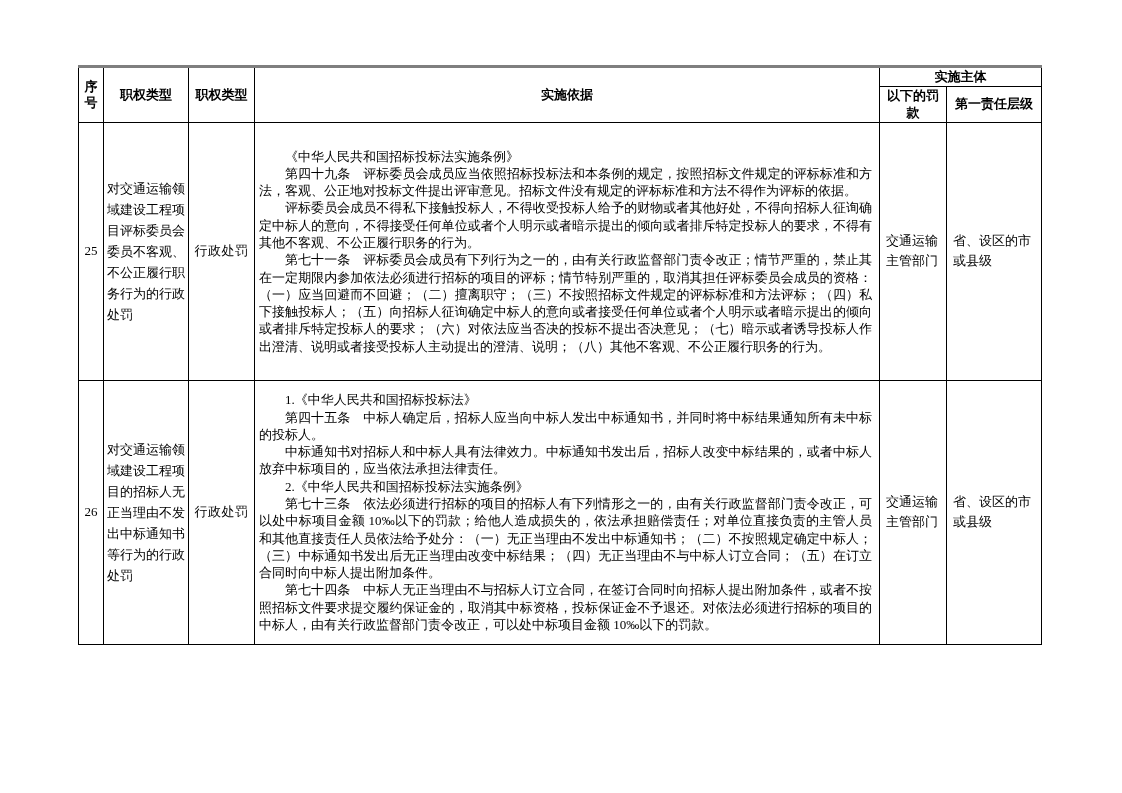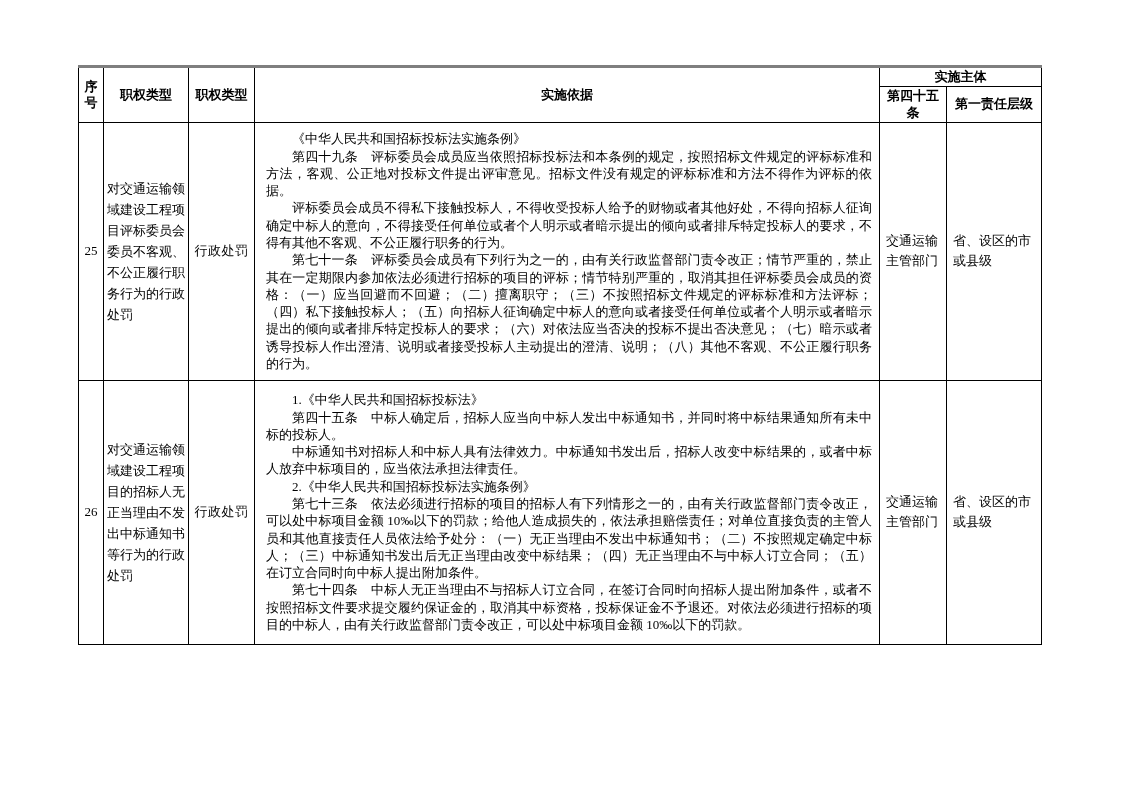--- a/index.html
+++ b/index.html
@@ -53,21 +53,21 @@
     word-break: break-all;
   }
   td.c-type {
     font-size: 13px;
     text-align: center;
     padding: 1px;
     letter-spacing: 0.5px;
   }
   td.c-basis {
     font-size: 13px;
-    padding: 4px 7px 4px 11px;
+    padding: 4px 7px 4px 4px;
   }
   td.c-basis p {
     text-indent: 2em;
     text-align: justify;
     line-height: 1.33;
     word-break: break-all;
   }
   td.c-dept, td.c-level {
     font-size: 13px;
     padding: 2px 2px 2px 6px;
@@ -102,21 +102,21 @@
     </colgroup>
     <thead>
       <tr class="hrow">
         <th rowspan="2">序号</th>
         <th rowspan="2">职权类型</th>
         <th rowspan="2">职权类型</th>
         <th rowspan="2">实施依据</th>
         <th colspan="2">实施主体</th>
       </tr>
       <tr class="hrow">
-        <th>第四十五条</th>
+        <th>以下的罚款</th>
         <th>第一责任层级</th>
       </tr>
     </thead>
     <tbody>
       <tr class="row-25">
         <td class="c-no">25</td>
         <td class="c-item">
           <div class="item-text">对交通运输领域建设工程项目评标委员会委员不客观、不公正履行职务行为的行政处罚</div>
         </td>
         <td class="c-type">行政处罚</td>

